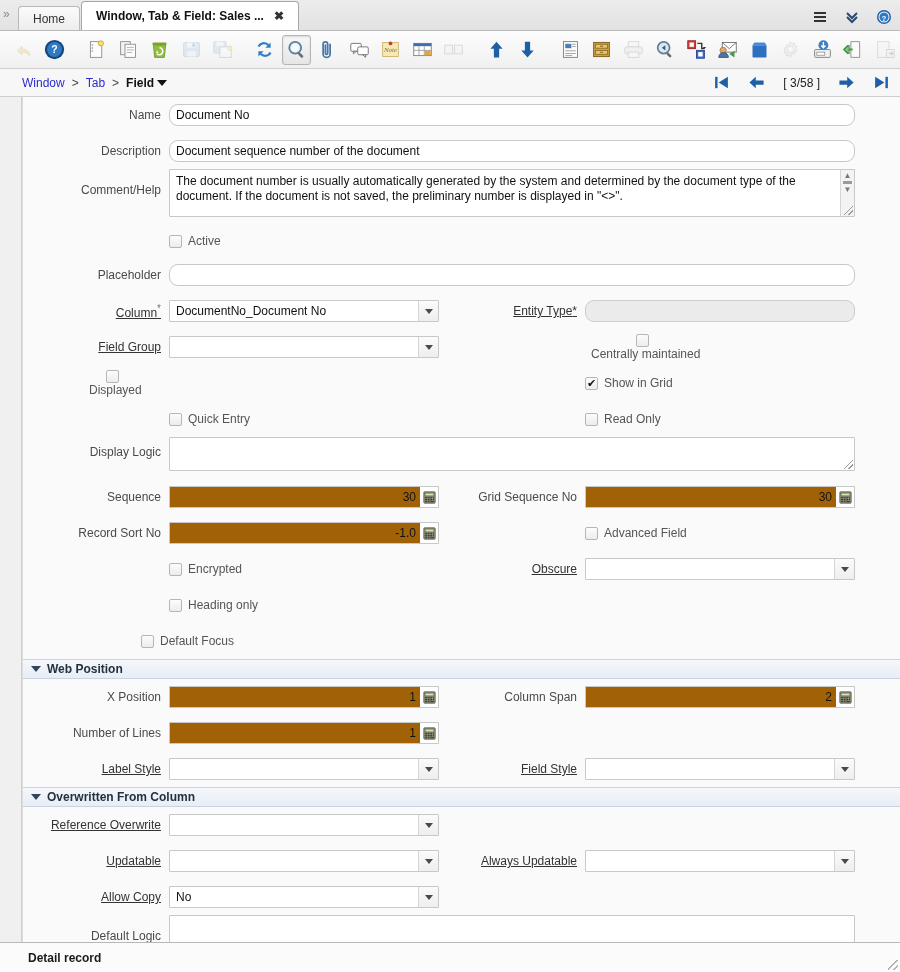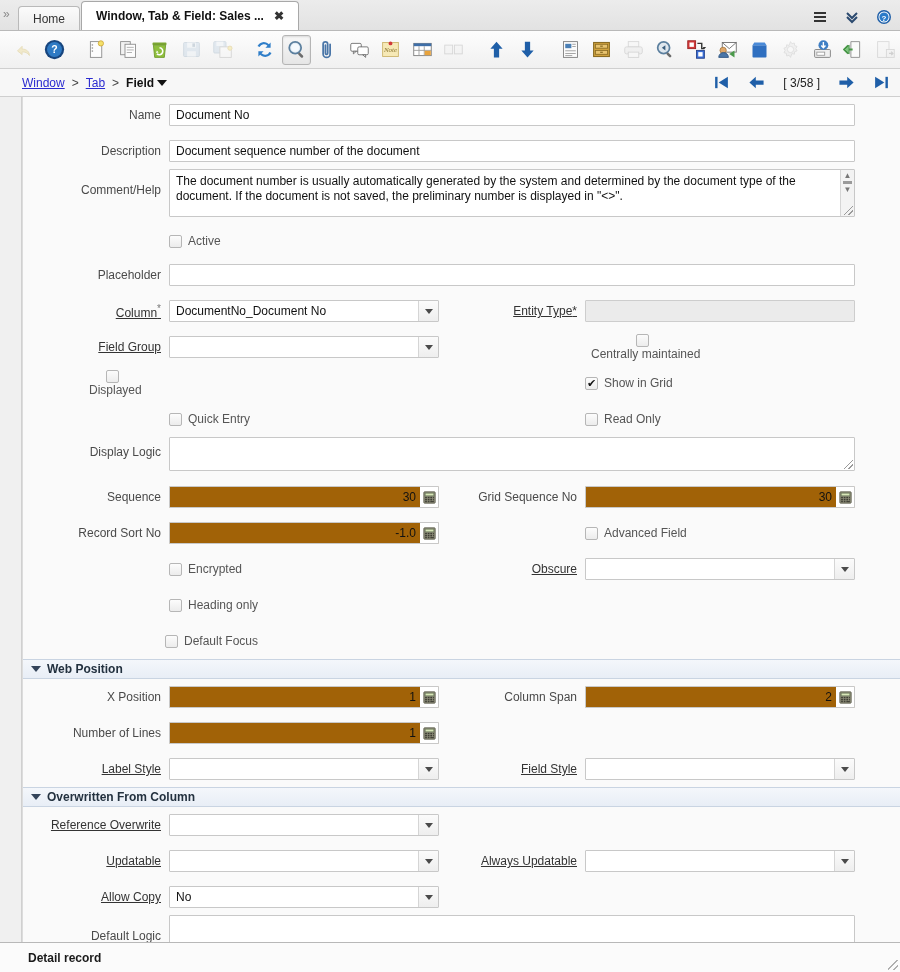--- a/index.html
+++ b/index.html
@@ -94,21 +94,21 @@
   
   .crumbbar {
     height: 28px;
     background: #f7f7f7;
     border-bottom: 1px solid #cfcfcf;
     display: flex; align-items: center;
     padding: 0 6px 0 22px;
     font-size: 12px;
   }
   .crumb-link {
-    color: #2a2ad0; text-decoration: underline; cursor: pointer;
+    color: #2a2ad0; cursor: pointer;
   }
   .crumb-cur { font-weight: bold; color: #111; }
   .crumb-sep { margin: 0 7px; color: #444; }
   .crumb-caret {
     display:inline-block; margin-left:3px;
     border-left: 5px solid transparent;
     border-right: 5px solid transparent;
     border-top: 6px solid #111;
     vertical-align: middle;
   }
@@ -156,21 +156,21 @@
   .lbl.top { padding-top: 14px; }
 
   .txt {
     height: 22px;
     border: 1px solid #c8c8c8;
     background: #ffffff;
     padding: 0 6px;
     font-size: 12px;
     color: #111;
     display: flex; align-items: center;
-    border-radius: 1px;
+    border-radius: 9px;
   }
   .txt.ro { background: #ebebeb; color: #555; border-color: #cdcdcd; }
 
   .w-full { width: 686px; }
   .w-half { width: 270px; }
 
   .ta {
     border: 1px solid #c8c8c8;
     background: #fff;
     width: 686px;
@@ -819,21 +819,21 @@
 
       <div class="row">
         <div class="cbwrap" style="padding-left:146px;">
           <span class="cb"></span>
           <span class="cbtext">Heading only</span>
         </div>
       </div>
 
       <div class="row">
         <div class="colL">
-          <div class="cbwrap" style="padding-left:118px;margin-left:24px;">
+          <div class="cbwrap" style="padding-left:118px;">
             <span class="cb"></span>
             <span class="cbtext">Default Focus</span>
           </div>
         </div>
       </div>
 
       <div class="section">
         <span class="tri"></span>
         <span>Web Position</span>
       </div>

